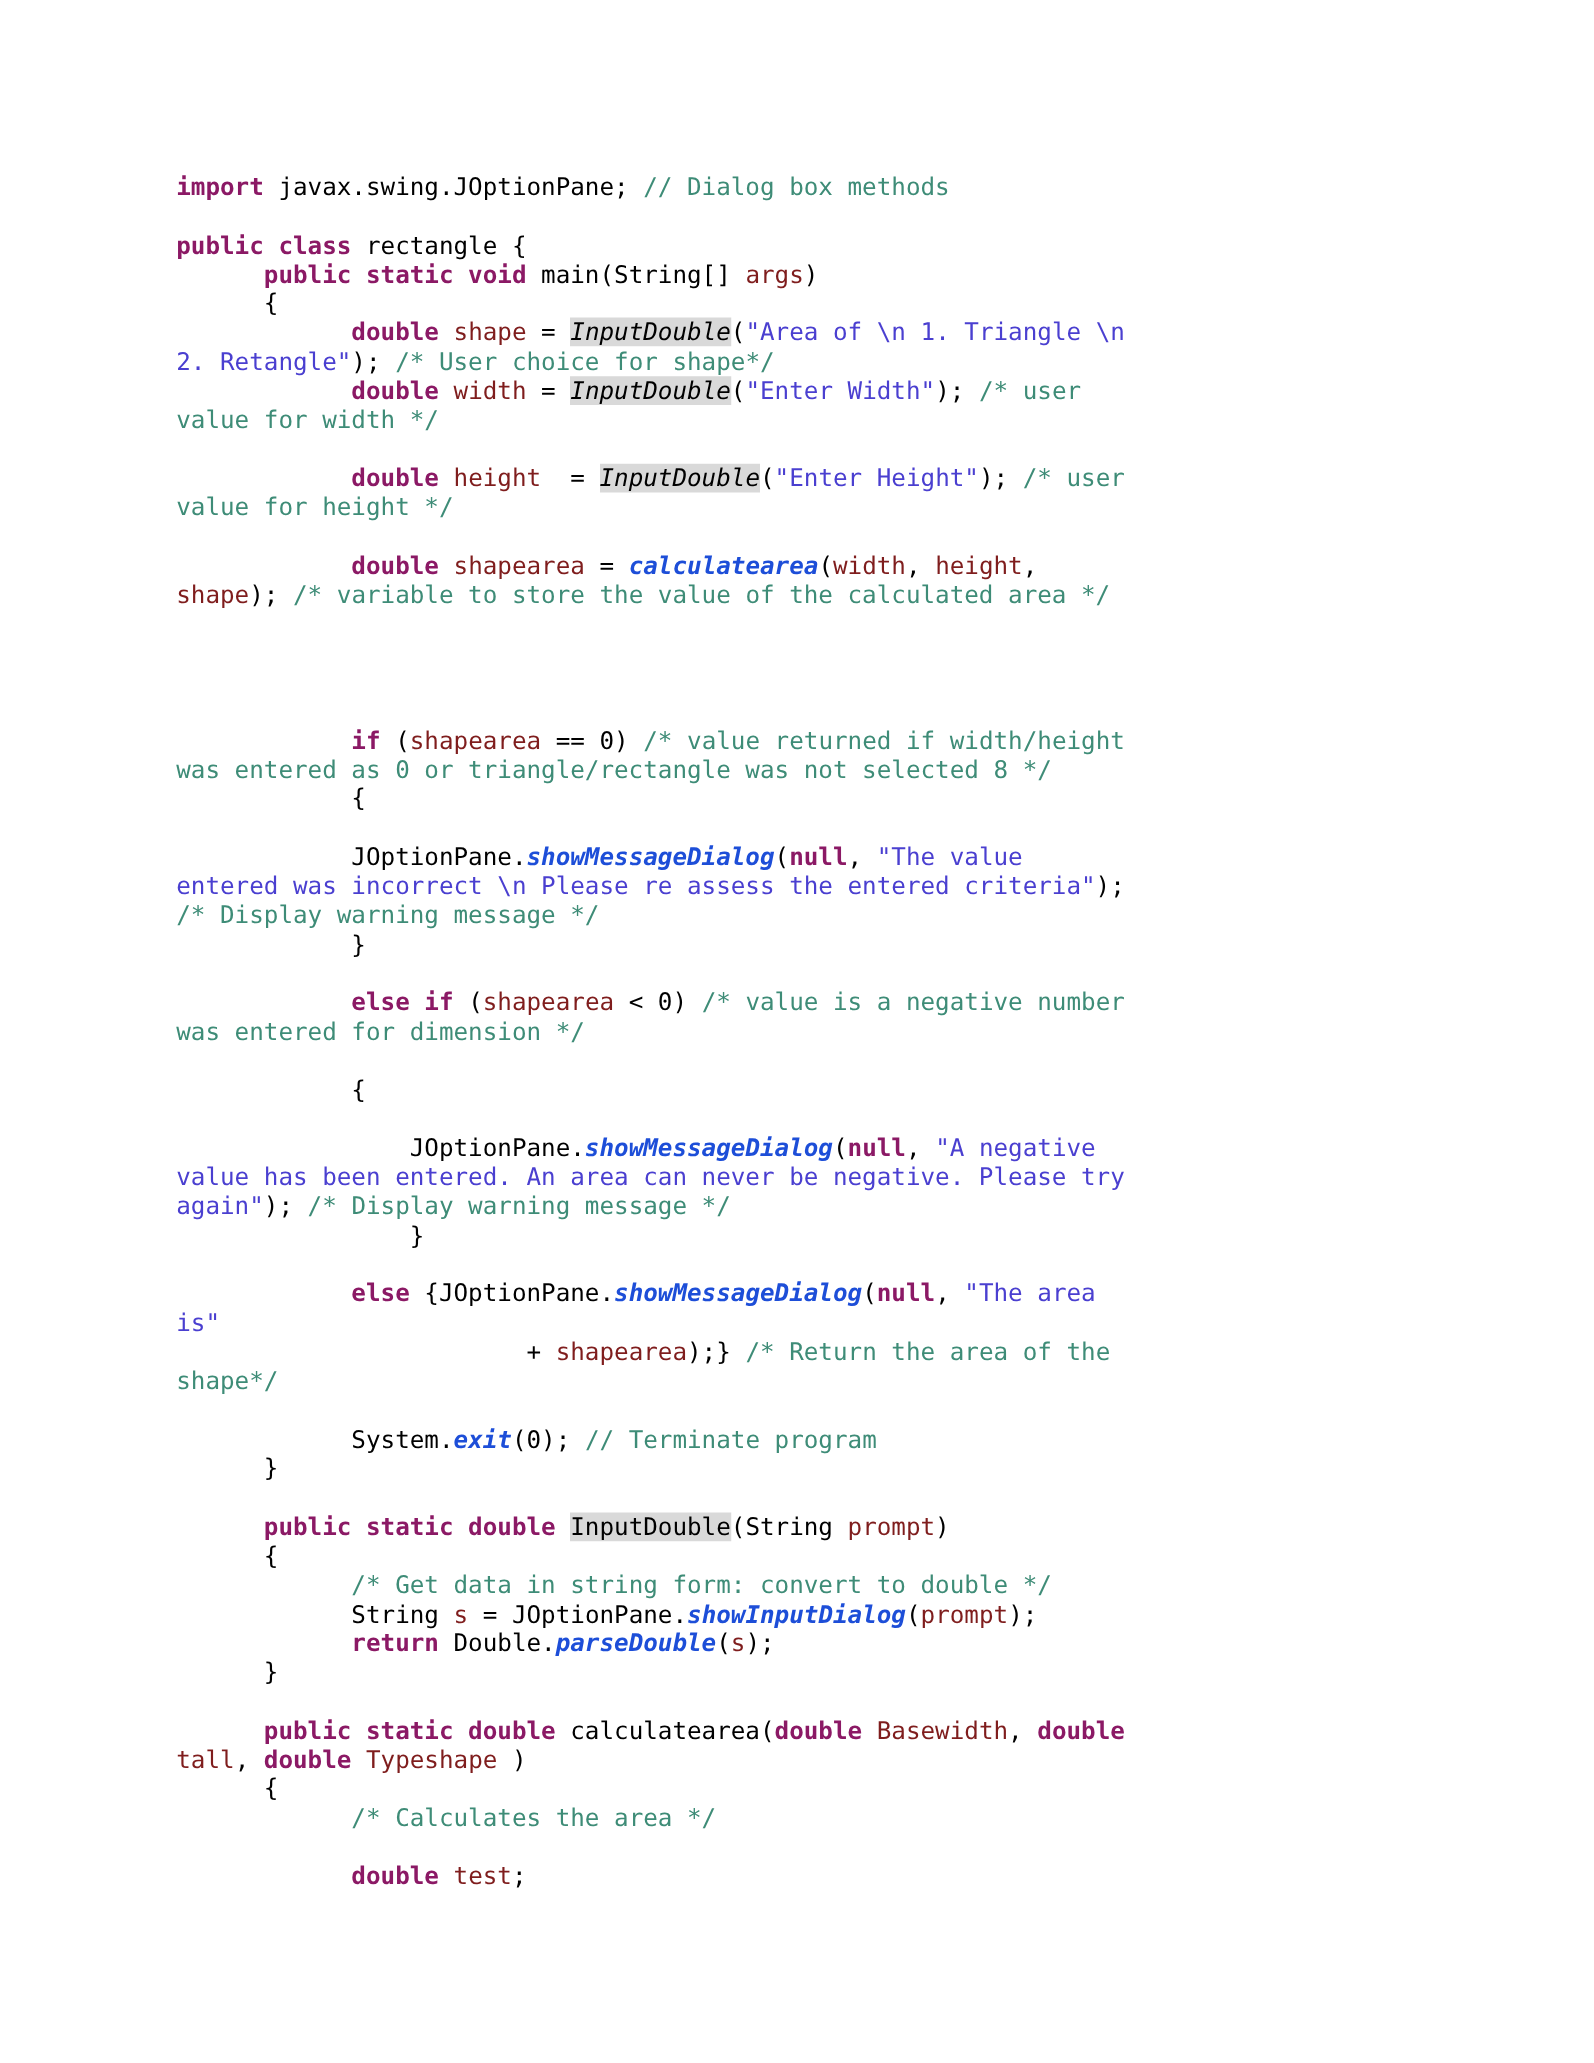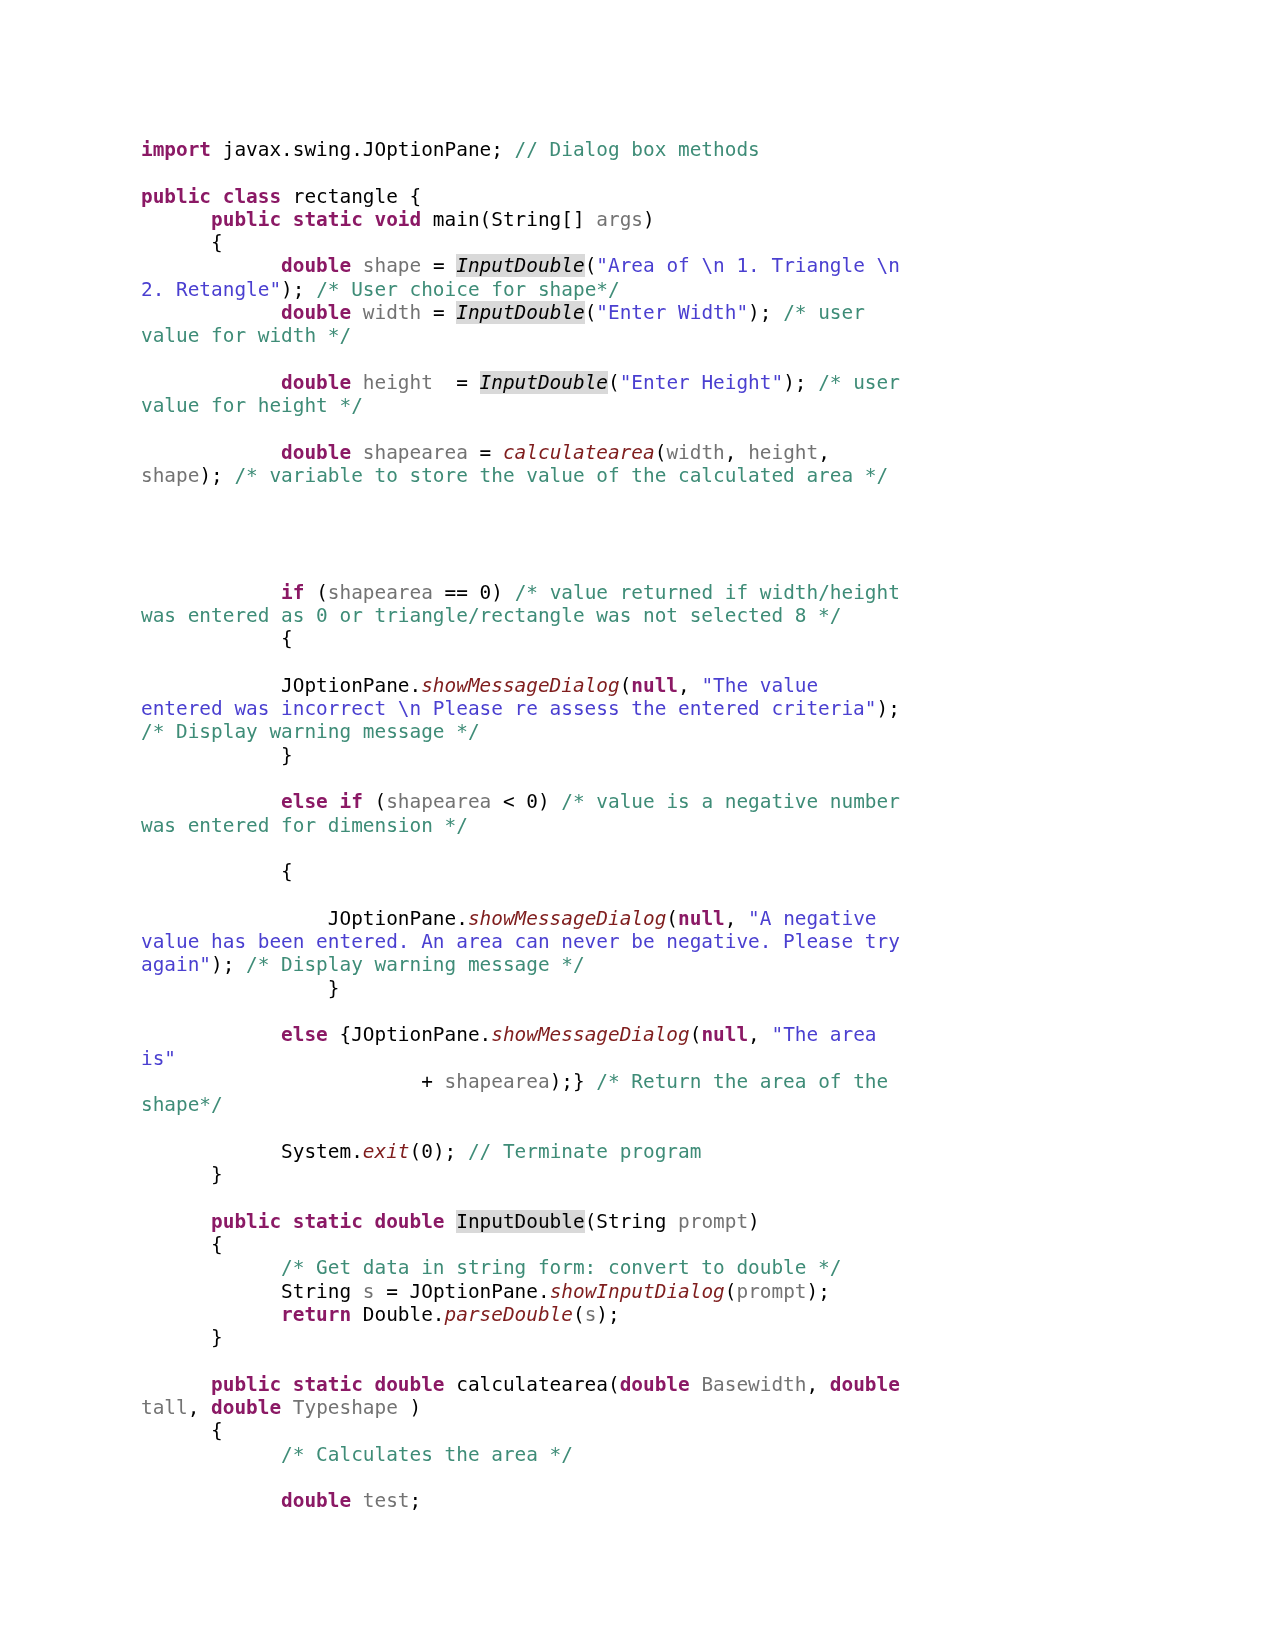--- a/index.html
+++ b/index.html
@@ -31,22 +31,22 @@
     overflow-wrap: break-word;
     letter-spacing: 0px;
   }
   .ln { display: block; min-height: 23.3px; }
   .ln.blank { min-height: 23.3px; }
 
   
   .kw   { color: #8B1965; font-weight: bold; }
   .str  { color: #4A3FD0; }
   .cmt  { color: #3E8C77; }
-  .var  { color: #737373; }
-  .fn   { color: #7f1d1d; font-style: italic; }
+  .var  { color: #7f1d1d; }
+  .fn   { color: #1d4ed8; font-style: italic; font-weight: bold; }
   .fn-hl{ color: #000000; font-style: italic; background: #d9d9d9; }
   .def-hl { color: #000000; font-style: normal; background: #d9d9d9; }
   .pl   { color: #000000; }
 </style>
 </head>
 <body>
 
 <div class="page">
   <div class="code-listing" id="code-listing"><span class="ln"><span class="kw">import</span><span class="pl"> javax.swing.JOptionPane; </span><span class="cmt">// Dialog box methods</span></span><span class="ln blank">&nbsp;</span><span class="ln"><span class="kw">public class</span><span class="pl"> rectangle {</span></span><span class="ln"><span class="pl">      </span><span class="kw">public static void</span><span class="pl"> main(String[] </span><span class="var">args</span><span class="pl">)</span></span><span class="ln"><span class="pl">      {</span></span><span class="ln"><span class="pl">            </span><span class="kw">double</span><span class="pl"> </span><span class="var">shape</span><span class="pl"> = </span><span class="fn-hl">InputDouble</span><span class="pl">(</span><span class="str">"Area of \n 1. Triangle \n 2. Retangle"</span><span class="pl">); </span><span class="cmt">/* User choice for shape*/</span></span><span class="ln"><span class="pl">            </span><span class="kw">double</span><span class="pl"> </span><span class="var">width</span><span class="pl"> = </span><span class="fn-hl">InputDouble</span><span class="pl">(</span><span class="str">"Enter Width"</span><span class="pl">); </span><span class="cmt">/* user value for width */</span></span><span class="ln blank">&nbsp;</span><span class="ln"><span class="pl">            </span><span class="kw">double</span><span class="pl"> </span><span class="var">height</span><span class="pl">  = </span><span class="fn-hl">InputDouble</span><span class="pl">(</span><span class="str">"Enter Height"</span><span class="pl">); </span><span class="cmt">/* user value for height */</span></span><span class="ln blank">&nbsp;</span><span class="ln"><span class="pl">            </span><span class="kw">double</span><span class="pl"> </span><span class="var">shapearea</span><span class="pl"> = </span><span class="fn">calculatearea</span><span class="pl">(</span><span class="var">width</span><span class="pl">, </span><span class="var">height</span><span class="pl">, </span><span class="var">shape</span><span class="pl">); </span><span class="cmt">/* variable to store the value of the calculated area */</span></span><span class="ln blank">&nbsp;</span><span class="ln blank">&nbsp;</span><span class="ln blank">&nbsp;</span><span class="ln blank">&nbsp;</span><span class="ln"><span class="pl">            </span><span class="kw">if</span><span class="pl"> (</span><span class="var">shapearea</span><span class="pl"> == 0) </span><span class="cmt">/* value returned if width/height was entered as 0 or triangle/rectangle was not selected 8 */</span></span><span class="ln"><span class="pl">            {</span></span><span class="ln blank">&nbsp;</span><span class="ln"><span class="pl">            JOptionPane.</span><span class="fn">showMessageDialog</span><span class="pl">(</span><span class="kw">null</span><span class="pl">, </span><span class="str">"The value entered was incorrect \n Please re assess the entered criteria"</span><span class="pl">); </span><span class="cmt">/* Display warning message */</span></span><span class="ln"><span class="pl">            }</span></span><span class="ln blank">&nbsp;</span><span class="ln"><span class="pl">            </span><span class="kw">else if</span><span class="pl"> (</span><span class="var">shapearea</span><span class="pl"> &lt; 0) </span><span class="cmt">/* value is a negative number was entered for dimension */</span></span><span class="ln blank">&nbsp;</span><span class="ln"><span class="pl">            {</span></span><span class="ln blank">&nbsp;</span><span class="ln"><span class="pl">                JOptionPane.</span><span class="fn">showMessageDialog</span><span class="pl">(</span><span class="kw">null</span><span class="pl">, </span><span class="str">"A negative value has been entered. An area can never be negative. Please try again"</span><span class="pl">); </span><span class="cmt">/* Display warning message */</span></span><span class="ln"><span class="pl">                }</span></span><span class="ln blank">&nbsp;</span><span class="ln"><span class="pl">            </span><span class="kw">else</span><span class="pl"> {JOptionPane.</span><span class="fn">showMessageDialog</span><span class="pl">(</span><span class="kw">null</span><span class="pl">, </span><span class="str">"The area is"</span></span><span class="ln"><span class="pl">                        + </span><span class="var">shapearea</span><span class="pl">);} </span><span class="cmt">/* Return the area of the shape*/</span></span><span class="ln blank">&nbsp;</span><span class="ln"><span class="pl">            System.</span><span class="fn">exit</span><span class="pl">(0); </span><span class="cmt">// Terminate program</span></span><span class="ln"><span class="pl">      }</span></span><span class="ln blank">&nbsp;</span><span class="ln"><span class="pl">      </span><span class="kw">public static double</span><span class="pl"> </span><span class="def-hl">InputDouble</span><span class="pl">(String </span><span class="var">prompt</span><span class="pl">)</span></span><span class="ln"><span class="pl">      {</span></span><span class="ln"><span class="pl">            </span><span class="cmt">/* Get data in string form: convert to double */</span></span><span class="ln"><span class="pl">            String </span><span class="var">s</span><span class="pl"> = JOptionPane.</span><span class="fn">showInputDialog</span><span class="pl">(</span><span class="var">prompt</span><span class="pl">);</span></span><span class="ln"><span class="pl">            </span><span class="kw">return</span><span class="pl"> Double.</span><span class="fn">parseDouble</span><span class="pl">(</span><span class="var">s</span><span class="pl">);</span></span><span class="ln"><span class="pl">      }</span></span><span class="ln blank">&nbsp;</span><span class="ln"><span class="pl">      </span><span class="kw">public static double</span><span class="pl"> calculatearea(</span><span class="kw">double</span><span class="pl"> </span><span class="var">Basewidth</span><span class="pl">, </span><span class="kw">double</span><span class="pl"> </span><span class="var">tall</span><span class="pl">, </span><span class="kw">double</span><span class="pl"> </span><span class="var">Typeshape</span><span class="pl"> )</span></span><span class="ln"><span class="pl">      {</span></span><span class="ln"><span class="pl">            </span><span class="cmt">/* Calculates the area */</span></span><span class="ln blank">&nbsp;</span><span class="ln"><span class="pl">            </span><span class="kw">double</span><span class="pl"> </span><span class="var">test</span><span class="pl">;</span></span></div>
 </div>

